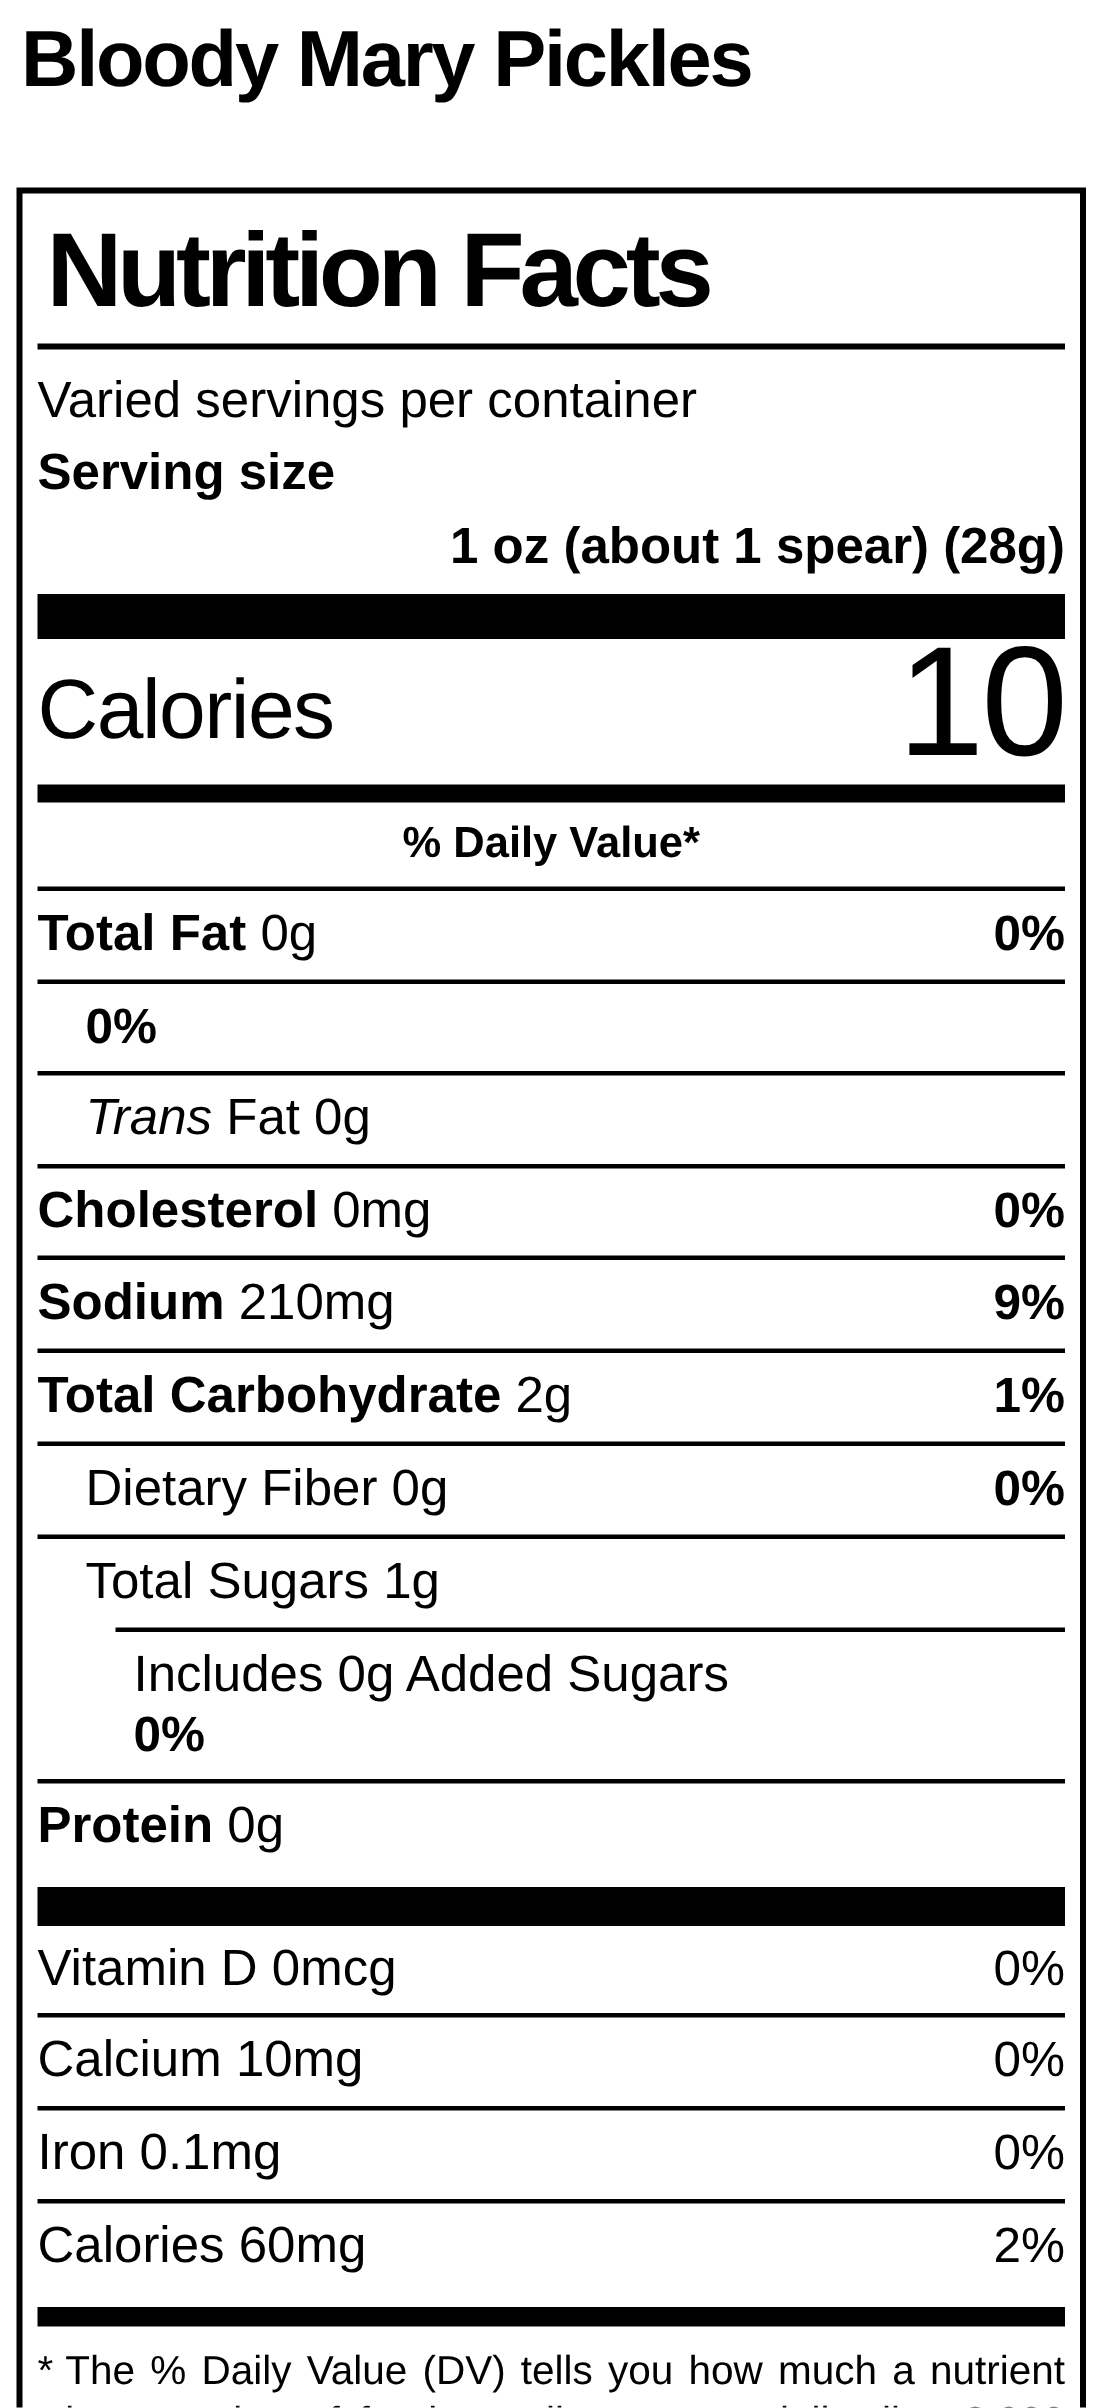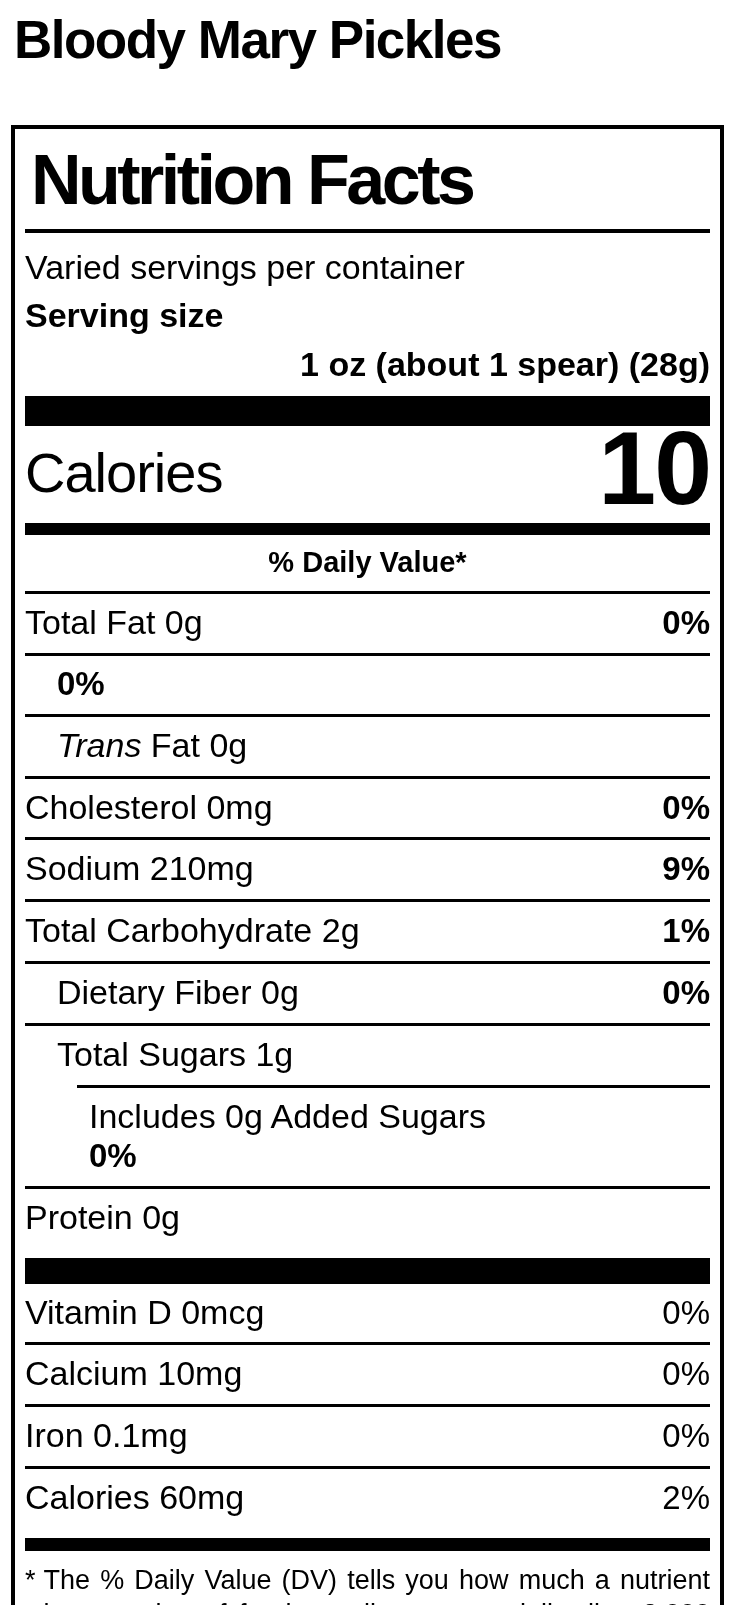--- a/index.html
+++ b/index.html
@@ -38,32 +38,32 @@
   .bar-top { height: 30px; margin-top: 12px; }
   .bar-calories { height: 12px; margin-top: 14px; }
   .bar-vitamins { height: 26px; margin-top: 10px; }
   .bar-footnote { height: 13px; margin-top: 10px; }
   .amount-per-serving { font-size: 30px; font-weight: bold; margin-top: 14px; line-height: 1.2; }
   .calories-row {
     display: flex; justify-content: space-between; align-items: flex-end;
     margin-top: 2px;
   }
   .calories-word { font-size: 56px; font-weight: normal; letter-spacing: -1px; line-height: 1.0; padding-bottom: 8px; }
-  .calories-num { font-size: 104px; font-weight: bold; line-height: 0.78; letter-spacing: -2px; }
+  .calories-num { font-size: 104px; font-weight: normal; line-height: 0.78; letter-spacing: -2px; }
   .dv-header { font-size: 29px; font-weight: bold; text-align: center; padding: 12px 0 12px 0; line-height: 1.1; }
   .nf-row {
     display: flex; justify-content: space-between; align-items: baseline;
     border-top: 3px solid #000;
     padding: 8px 0 10px 0;
     font-size: 34px; line-height: 1.2;
   }
   .nf-row.ind1 { padding-left: 32px; }
   .nf-row.ind2 { padding-left: 64px; flex-direction: column; }
   .nf-row.no-top { border-top: none; }
-  .nf-row .nm-bold { font-weight: normal; margin-top: 38px; }
+  .nf-row .nm-bold { font-weight: bold; margin-top: 38px; }
   .nf-row .nm-italic { font-style: italic; }
   .nf-row .dv { font-weight: bold; font-size: 33px; }
   .nf-row .dv.regular { font-weight: normal; }
   .indent-rule { border-top: 3px solid #000; margin-left: 52px; }
   .footnote {
     display: flex; align-items: flex-start;
     font-size: 27px; line-height: 1.28;
     padding-top: 12px;
   }
   .footnote .star { flex: 0 0 auto; padding-right: 8px; }

